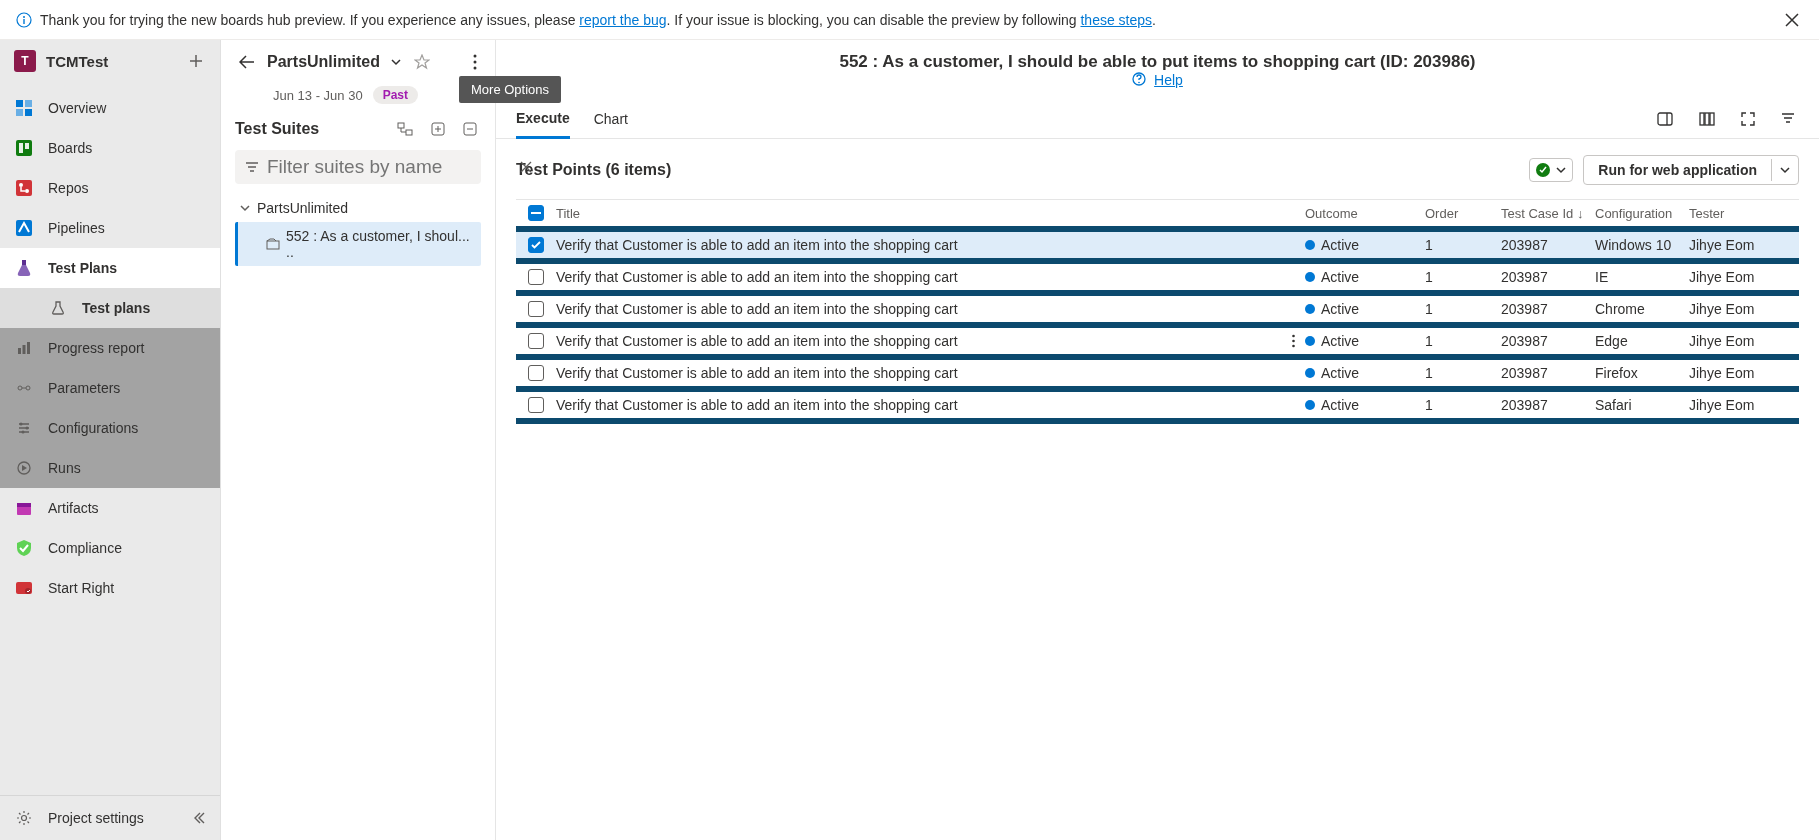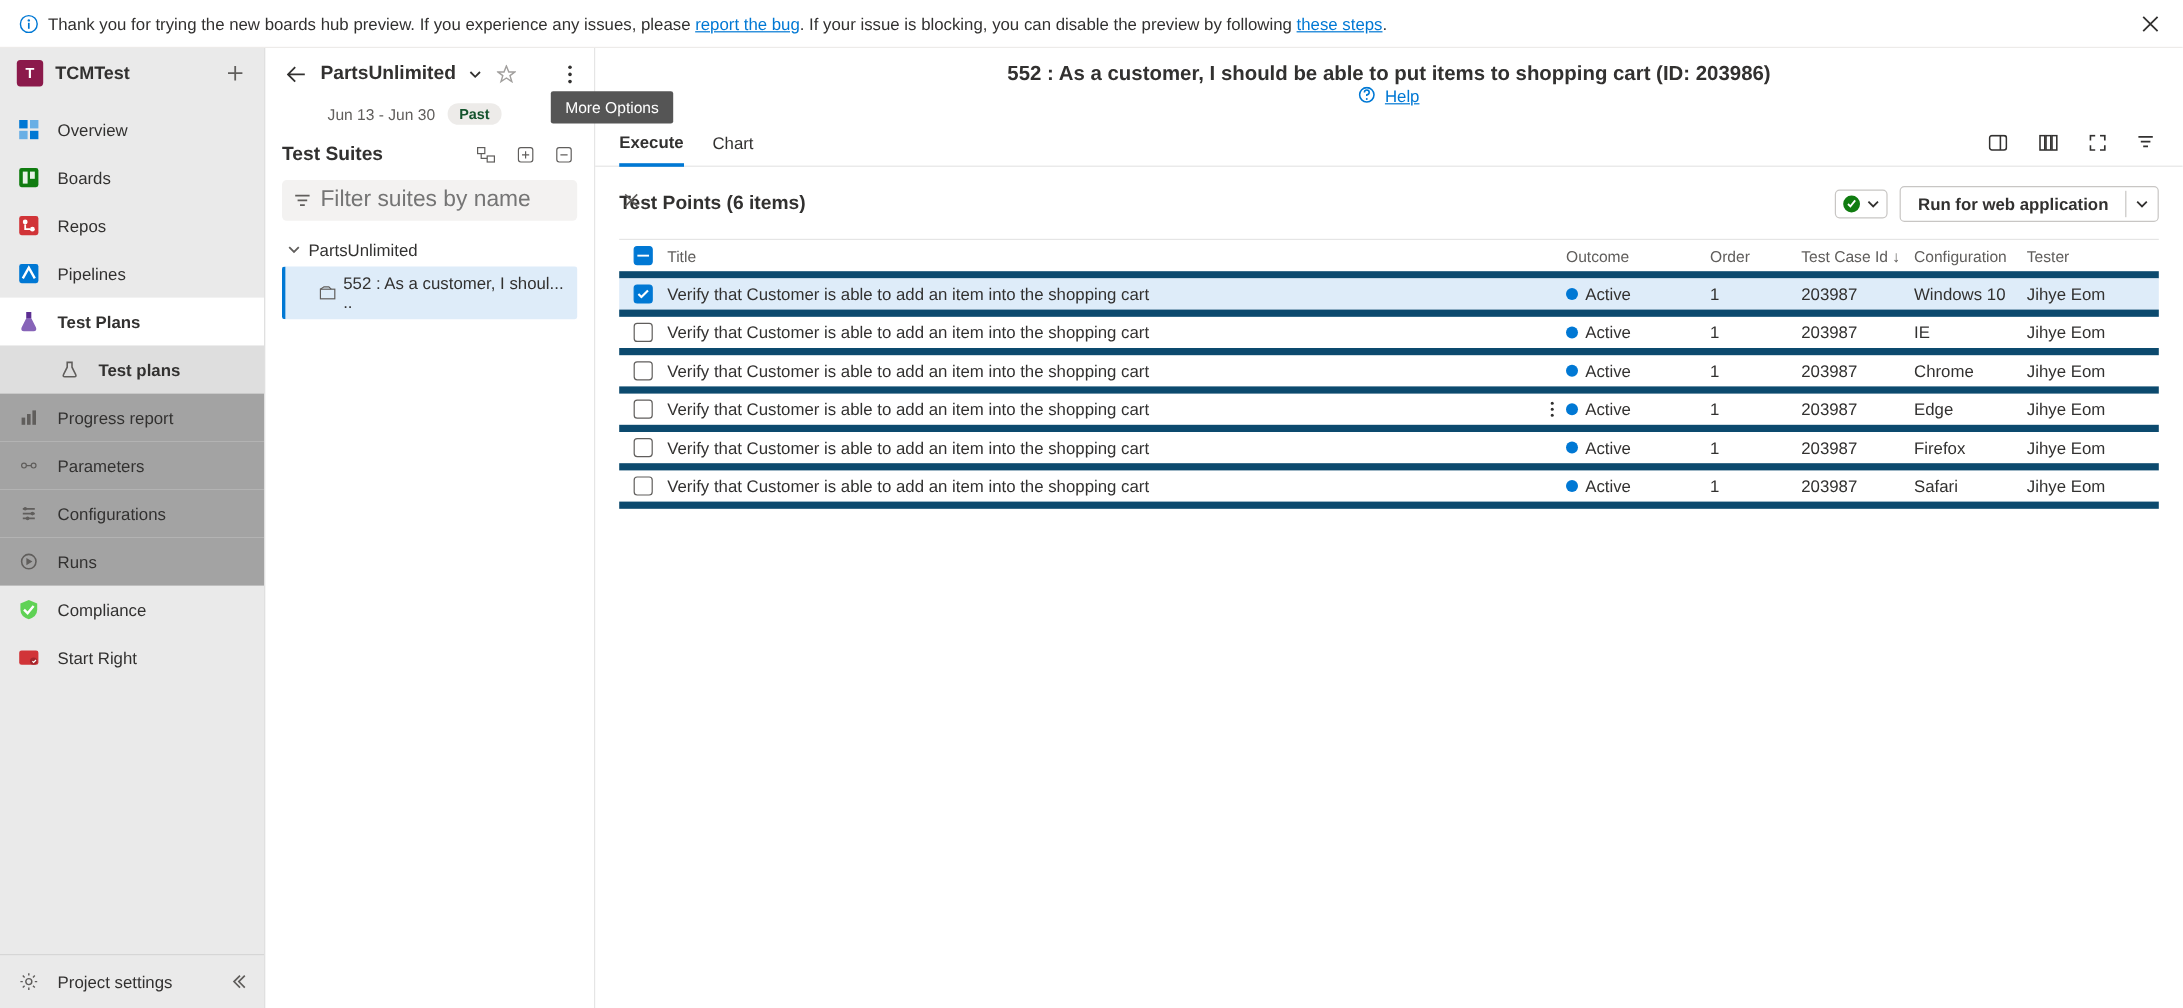--- a/index.html
+++ b/index.html
@@ -25,21 +25,21 @@
 .main { flex: 1; display: flex; min-height: 0; }
 .suites-panel { width: 275px; border-right: 1px solid #e5e5e5; padding: 10px 14px 0 14px; display: flex; flex-direction: column; position: relative; }
 .panel-header { display: flex; align-items: center; gap: 8px; margin-bottom: 8px; }
 .back-btn { cursor: pointer; padding: 4px; }
 .plan-name { font-weight: 600; font-size: 16px; }
 .chevron-btn { cursor: pointer; padding: 2px; }
 .star-btn { cursor: pointer; padding: 2px; color: #a19f9d; }
 .more-btn { cursor: pointer; padding: 4px; margin-left: auto; position: relative; }
 .tooltip { position: absolute; top: 26px; left: -10px; background: #555; color: #fff; font-size: 13px; padding: 6px 12px; border-radius: 2px; white-space: nowrap; z-index: 10; }
 .date-row { display: flex; align-items: center; gap: 10px; margin: 4px 0 14px 38px; font-size: 13px; color: #605e5c; }
-.past-pill { background: #edebe9; color: #14532d; padding: 2px 10px; border-radius: 10px; font-size: 12px; font-weight: 600; }
+.past-pill { background: #edebe9; color: #a21caf; padding: 2px 10px; border-radius: 10px; font-size: 12px; font-weight: 600; }
 .suites-title-row { display: flex; align-items: center; gap: 10px; margin-bottom: 10px; }
 .suites-title { font-weight: 600; font-size: 16px; flex: 1; }
 .toolbar-icon { cursor: pointer; color: #605e5c; padding: 4px; }
 .filter-box { display: flex; align-items: center; background: #f3f2f1; border-radius: 4px; padding: 6px 10px; gap: 8px; margin-bottom: 10px; }
 .filter-box input { border: none; background: transparent; outline: none; flex: 1; font-size: 19px; color: #605e5c; }
 .tree { list-style: none; }
 .tree-item { display: flex; align-items: center; gap: 6px; padding: 6px 4px; cursor: pointer; border-radius: 2px; }
 .tree-item.root { font-size: 14px; }
 .tree-item.child { padding-left: 28px; background: #deecf9; border-left: 3px solid #0078d4; }
 .tree-item.child { background: #deecf9; }
@@ -203,20 +203,29 @@
             <svg width="16" height="16" viewBox="0 0 16 16">
               <circle cx="8" cy="8" r="6" fill="none" stroke="#605e5c" stroke-width="1.3"></circle>
               <path d="M6 5 L11 8 L6 11 Z" fill="#605e5c"></path>
             </svg>
           </span>
           <span>Runs</span>
         </li>
         <li class="nav-item">
           <span class="nav-icon">
             <svg width="20" height="20" viewBox="0 0 20 20">
+              <rect x="3" y="5" width="14" height="12" rx="1" fill="#c239b3"></rect>
+              <rect x="3" y="5" width="14" height="4" fill="#881798"></rect>
+            </svg>
+          </span>
+          <span>Artifacts</span>
+        </li>
+        <li class="nav-item">
+          <span class="nav-icon">
+            <svg width="20" height="20" viewBox="0 0 20 20">
               <path d="M10 2 L17 5 V10 Q17 16 10 18 Q3 16 3 10 V5 Z" fill="#5fd255"></path>
               <path d="M6 10 L9 13 L14 7" stroke="#fff" stroke-width="2" fill="none"></path>
             </svg>
           </span>
           <span>Compliance</span>
         </li>
         <li class="nav-item">
           <span class="nav-icon">
             <svg width="20" height="20" viewBox="0 0 20 20">
               <rect x="2" y="4" width="16" height="12" rx="2" fill="#d13438"></rect>

